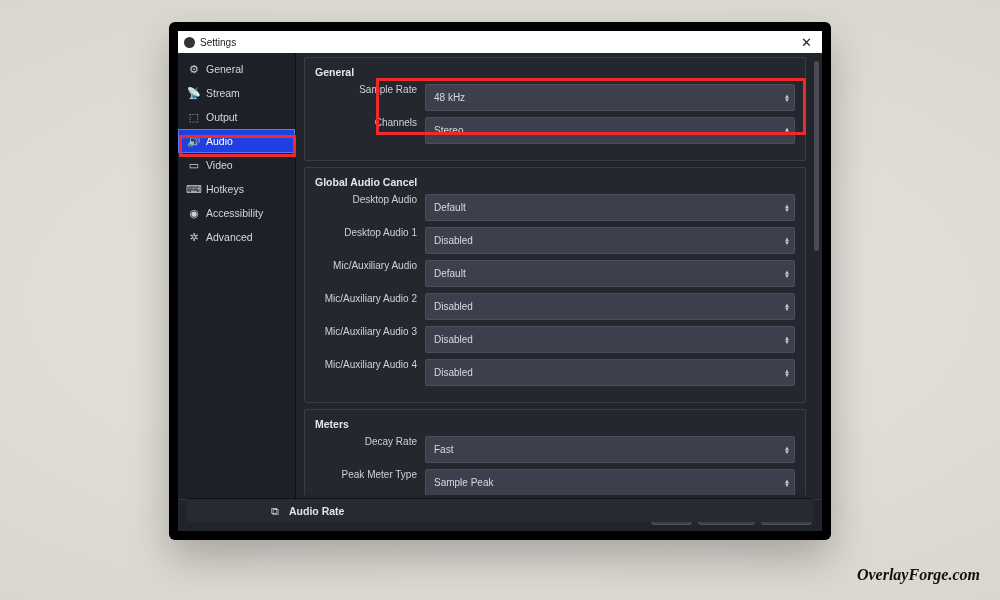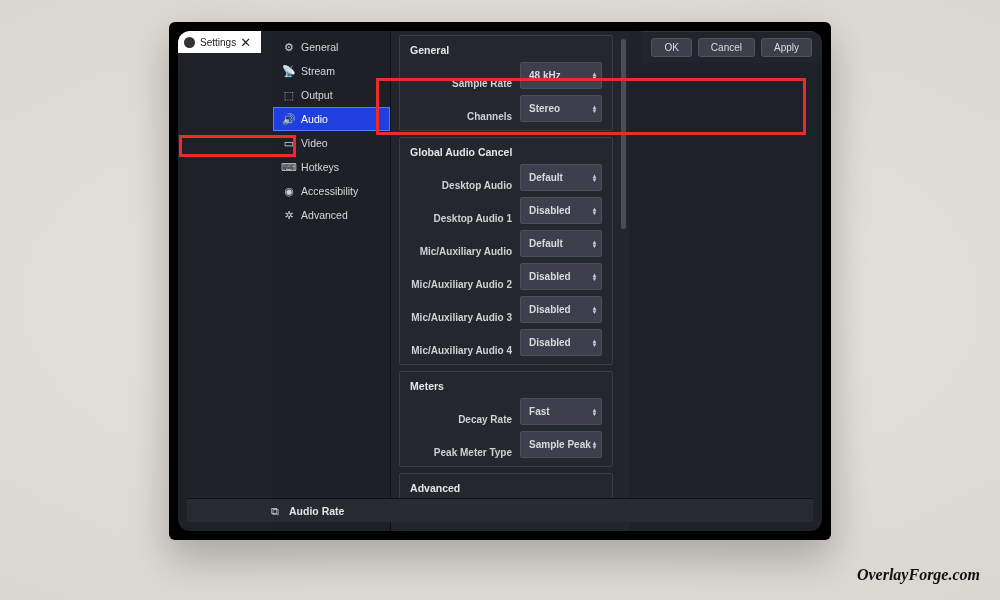--- a/index.html
+++ b/index.html
@@ -15,25 +15,24 @@
     width: 662px; height: 518px;
     background: #000;
     border-radius: 6px;
     padding: 9px;
     box-shadow: 0 18px 40px rgba(0,0,0,0.25);
     position: relative;
   }
   .screen {
     width: 100%; height: 100%;
     background: #1f2128;
-    border-radius: 12px;
+    border-radius: 0;
     overflow: hidden;
-    display: flex; flex-direction: row;
+    display: flex; flex-direction: column;
     position: relative;
-    gap: 12px;
   }
   
   .titlebar {
     height: 22px; background: #fff;
     display: flex; align-items: center;
     padding: 0 6px;
     color: #222;
     font-size: 10px;
     position: relative;
   }
@@ -69,22 +68,22 @@
   }
   .main-scroll { height: 100%; overflow: hidden; padding-right: 6px; }
   .section {
     border: 1px solid #3a3c46;
     border-radius: 2px;
     background: #25272f;
     margin-bottom: 6px;
     padding: 8px 10px;
   }
   .section-title { color: #e5e6ea; font-size: 10.5px; font-weight: 600; margin-bottom: 6px; }
-  .form-row { display: flex; align-items: flex-end; margin-bottom: 6px; font-weight: bold; }
-  .form-row:last-child { margin-bottom: 0; }
+  .form-row { display: flex; align-items: flex-start; margin-bottom: 6px; }
+  .form-row:last-child { margin-bottom: 8px; }
   .form-label { width: 110px; text-align: right; color: #d0d1d6; font-size: 10px; padding-right: 8px; }
   .form-select {
     flex: 1; height: 27px;
     background: #3d404c;
     border: 1px solid #4b4e5b;
     border-radius: 2px;
     color: #d9dade; font-size: 10px;
     display: flex; align-items: center; justify-content: space-between;
     padding: 0 4px 0 8px;
     cursor: pointer;

